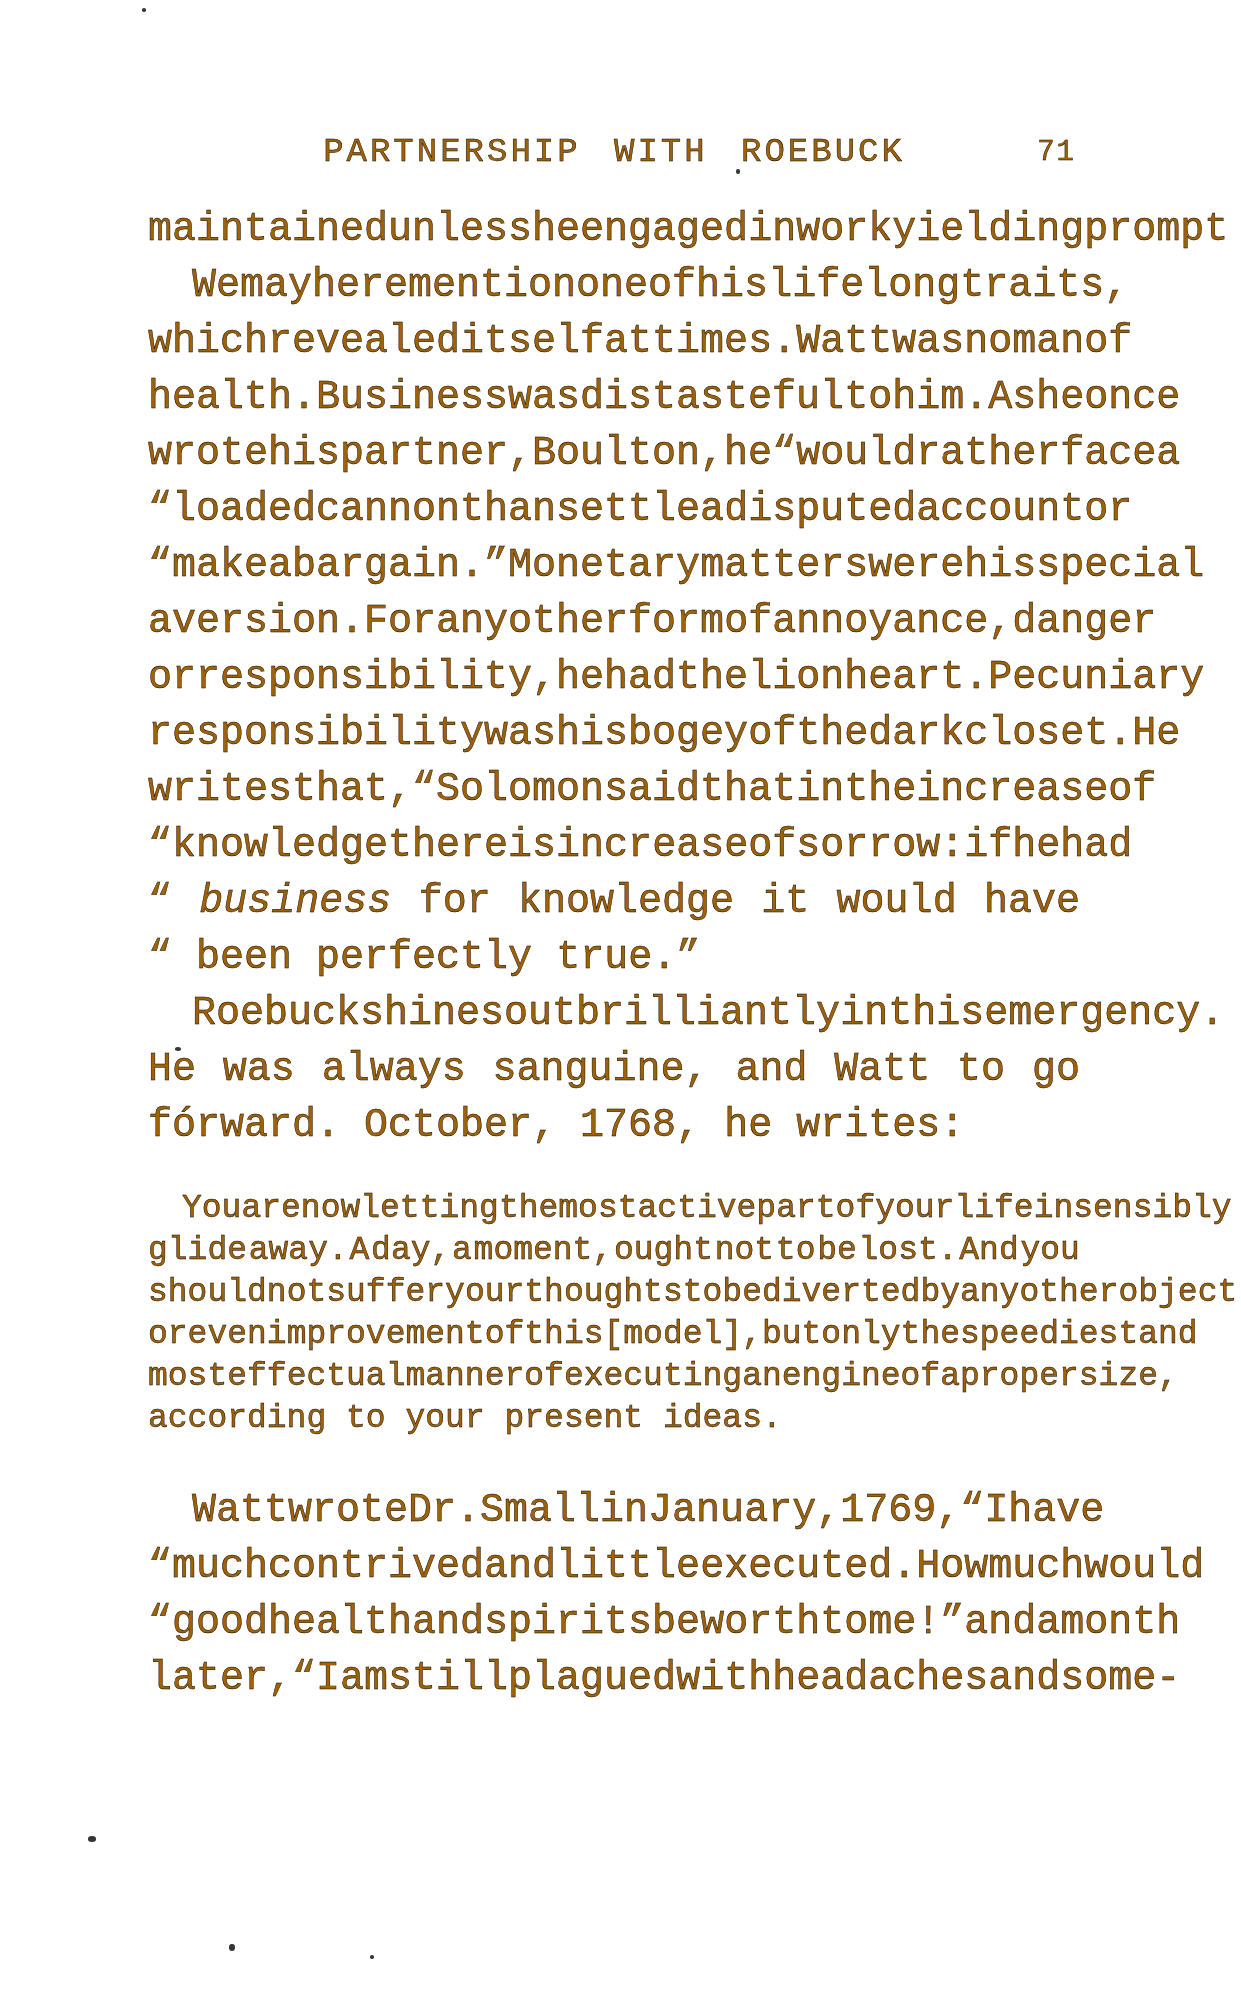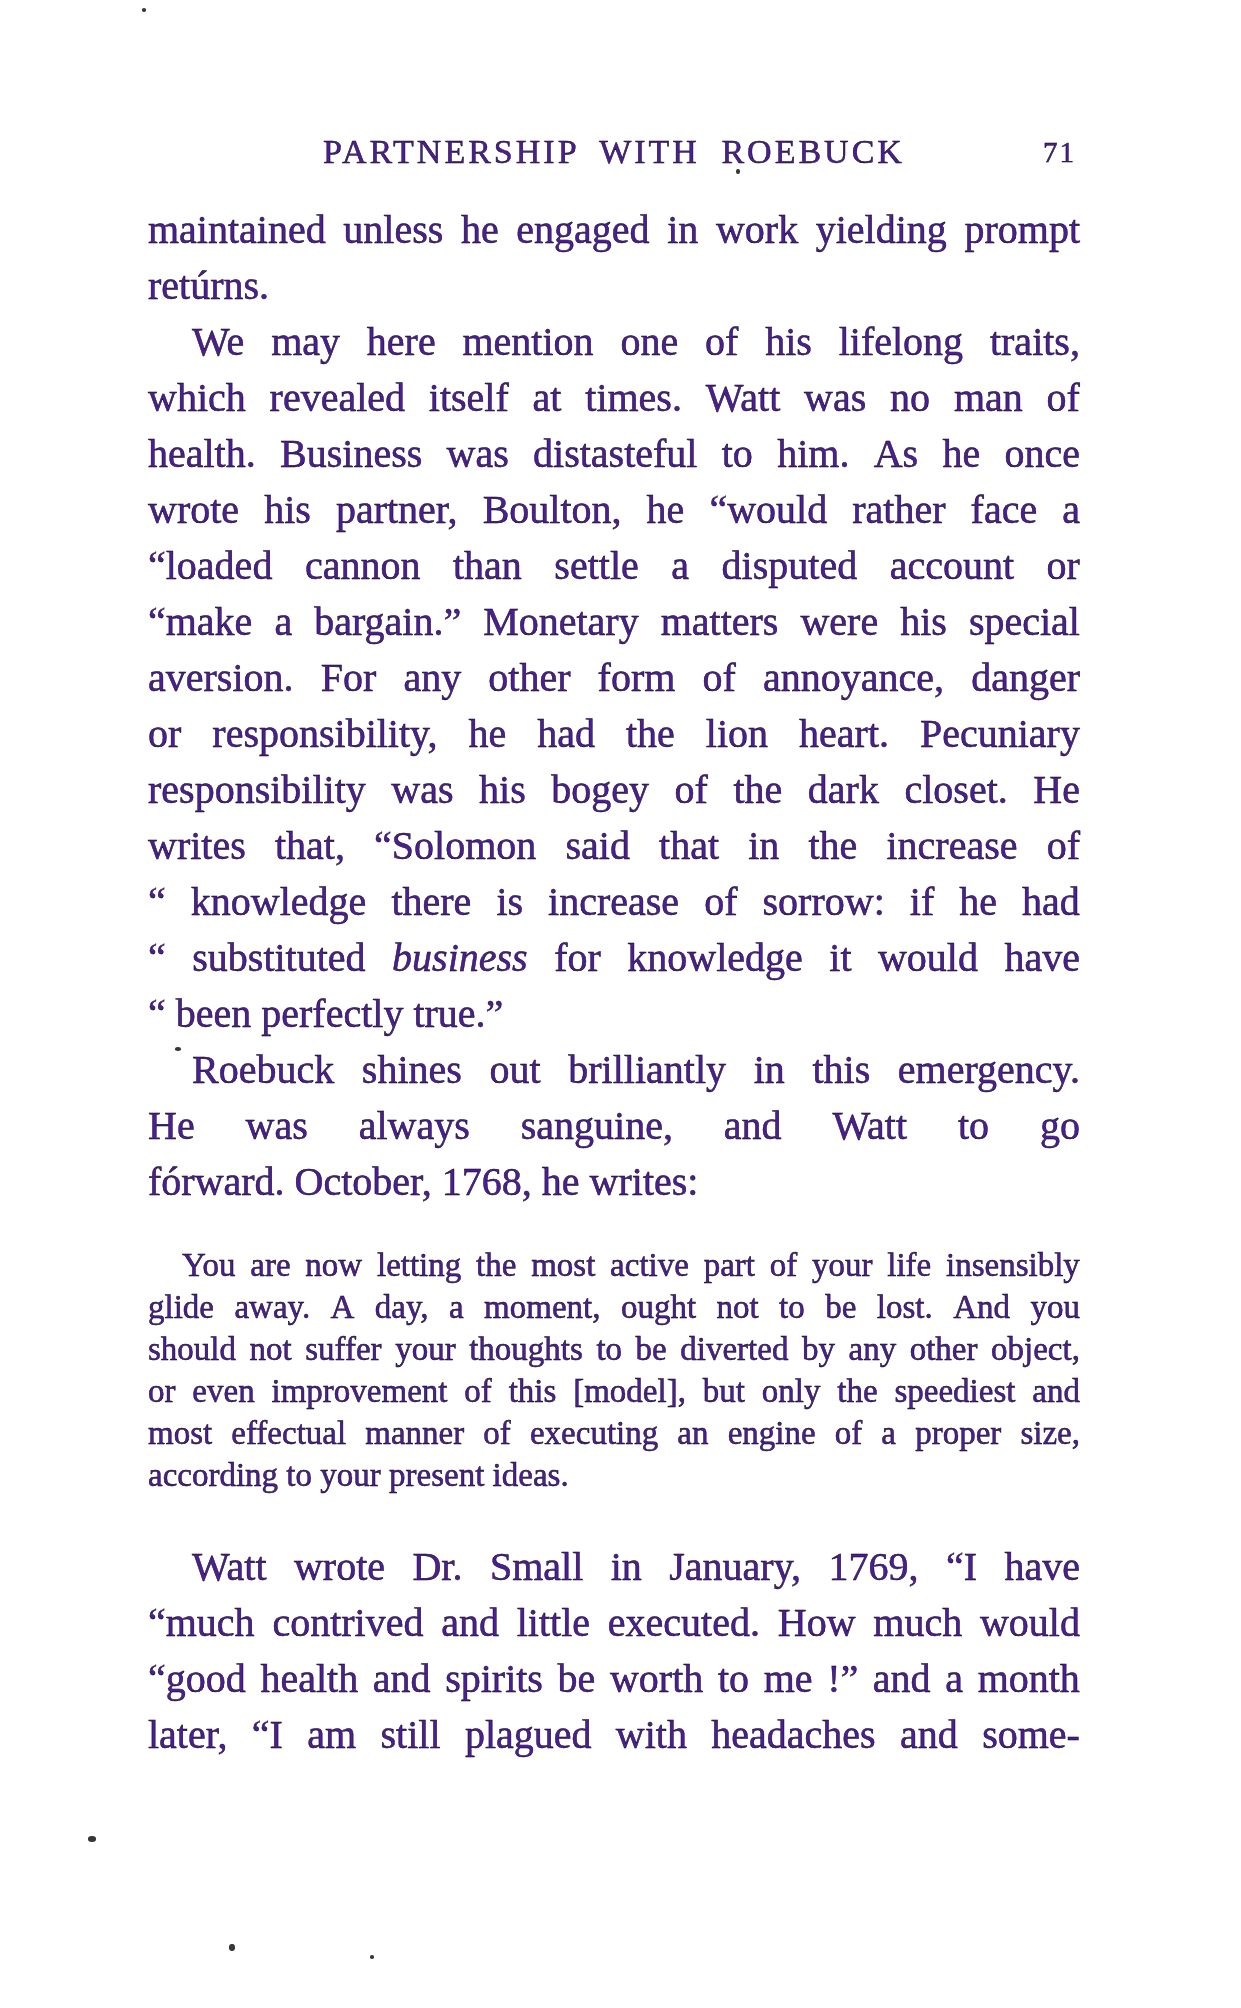--- a/index.html
+++ b/index.html
@@ -1,22 +1,22 @@
 <!DOCTYPE html>
 <html><head>
 <meta charset="utf-8">
 <style>
   html,body { margin:0; padding:0; background:#ffffff; }
   .page {
     position:relative;
     width:1241px; height:2008px;
     background:#ffffff;
     overflow:hidden;
-    font-family:Liberation Serif, serif;
-    color:#4c1d95;
+    font-family:Liberation Mono, monospace;
+    color:#a16207;
     -webkit-text-stroke:0.45px #000;
   }
   .header {
     position:absolute;
     left:148px; top:130px;
     width:932px; height:44px;
   }
   .title {
     text-align:center;
     font-size:34px; line-height:44px;
@@ -64,21 +64,20 @@
         <div class="line j">
           <span>maintained</span>
           <span>unless</span>
           <span>he</span>
           <span>engaged</span>
           <span>in</span>
           <span>work</span>
           <span>yielding</span>
           <span>prompt</span>
         </div>
-        <div class="line"><span>retúrns.</span></div>
       </div>
       <div class="para body">
         <div class="line j indent">
           <span>We</span>
           <span>may</span>
           <span>here</span>
           <span>mention</span>
           <span>one</span>
           <span>of</span>
           <span>his</span>
@@ -188,21 +187,20 @@
           <span>is</span>
           <span>increase</span>
           <span>of</span>
           <span>sorrow:</span>
           <span>if</span>
           <span>he</span>
           <span>had</span>
         </div>
         <div class="line j">
           <span>“</span>
-          <span>substituted</span>
           <span><i>business</i></span>
           <span>for</span>
           <span>knowledge</span>
           <span>it</span>
           <span>would</span>
           <span>have</span>
         </div>
         <div class="line"><span>“</span> <span>been</span> <span>perfectly</span> <span>true.”</span></div>
       </div>
       <div class="para body">

